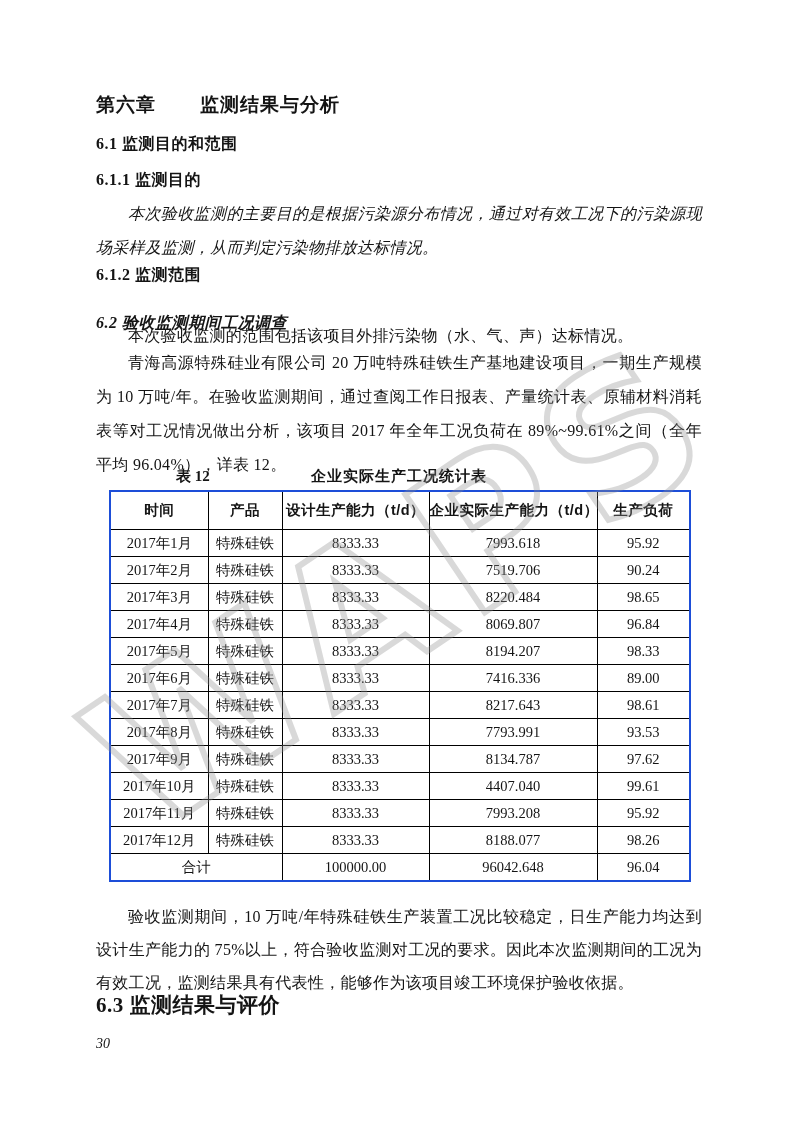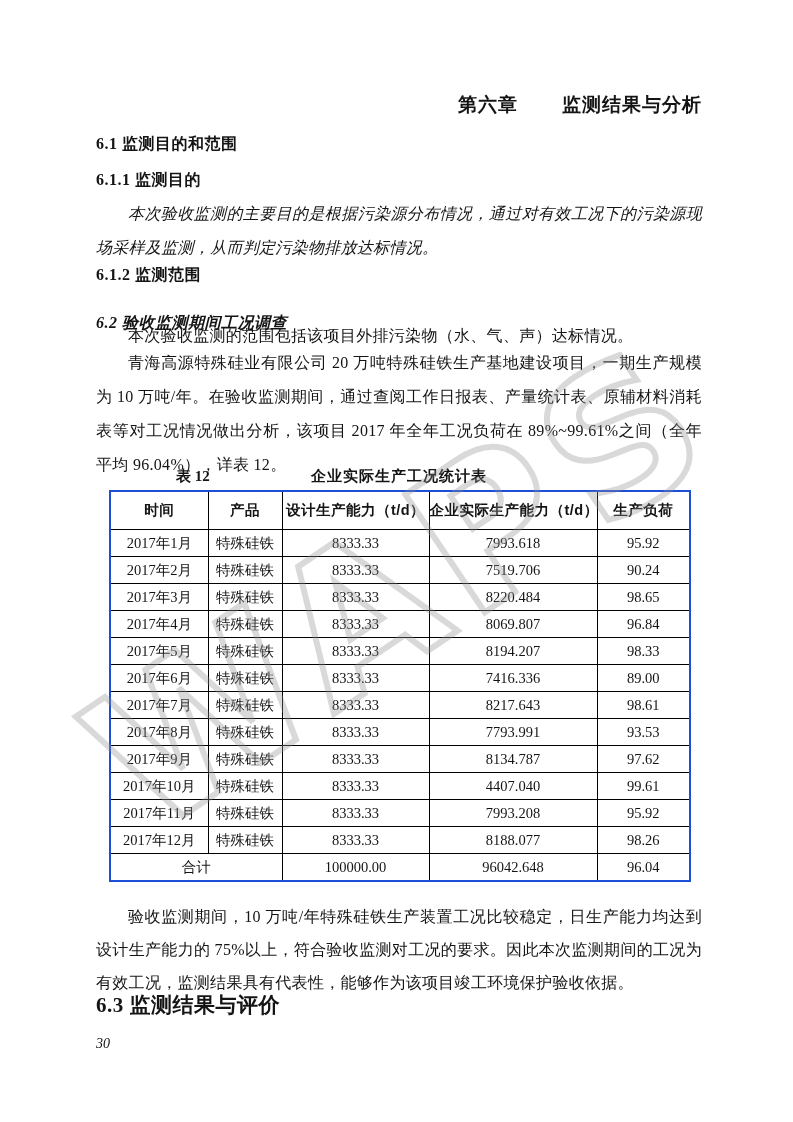--- a/index.html
+++ b/index.html
@@ -1,19 +1,19 @@
 <!DOCTYPE html>
 <html><head>
 <meta charset="utf-8">
 <style>
   html,body{margin:0;padding:0;background:#ffffff;}
   body{width:793px;height:1122px;font-family:"Liberation Serif",serif;color:#141414;}
   .page{position:relative;width:793px;height:1122px;background:#fff;overflow:hidden;}
   .abs{position:absolute;left:96px;width:606px;}
-  .chapter-title{top:92px;text-align:right;font-size:19px;font-weight:bold;letter-spacing:1px;}
+  .chapter-title{top:92px;text-align:left;font-size:19px;font-weight:bold;letter-spacing:1px;}
   .chapter-title .gap{display:inline-block;width:44px;}
   .h2{font-size:16px;font-weight:bold;letter-spacing:0.5px;}
   .h-61{top:134px;}
   .h-611{top:170px;}
   .h-612{top:265px;}
   .h-62{top:313px;font-style:italic;}
   .h-63{top:991px;font-size:21px;}
   .para{font-size:16px;line-height:34px;text-indent:32px;text-align:justify;letter-spacing:0.3px;}
   .p-611{top:197px;font-style:italic;}
   .p-612{top:292px;margin-top:27px;}

